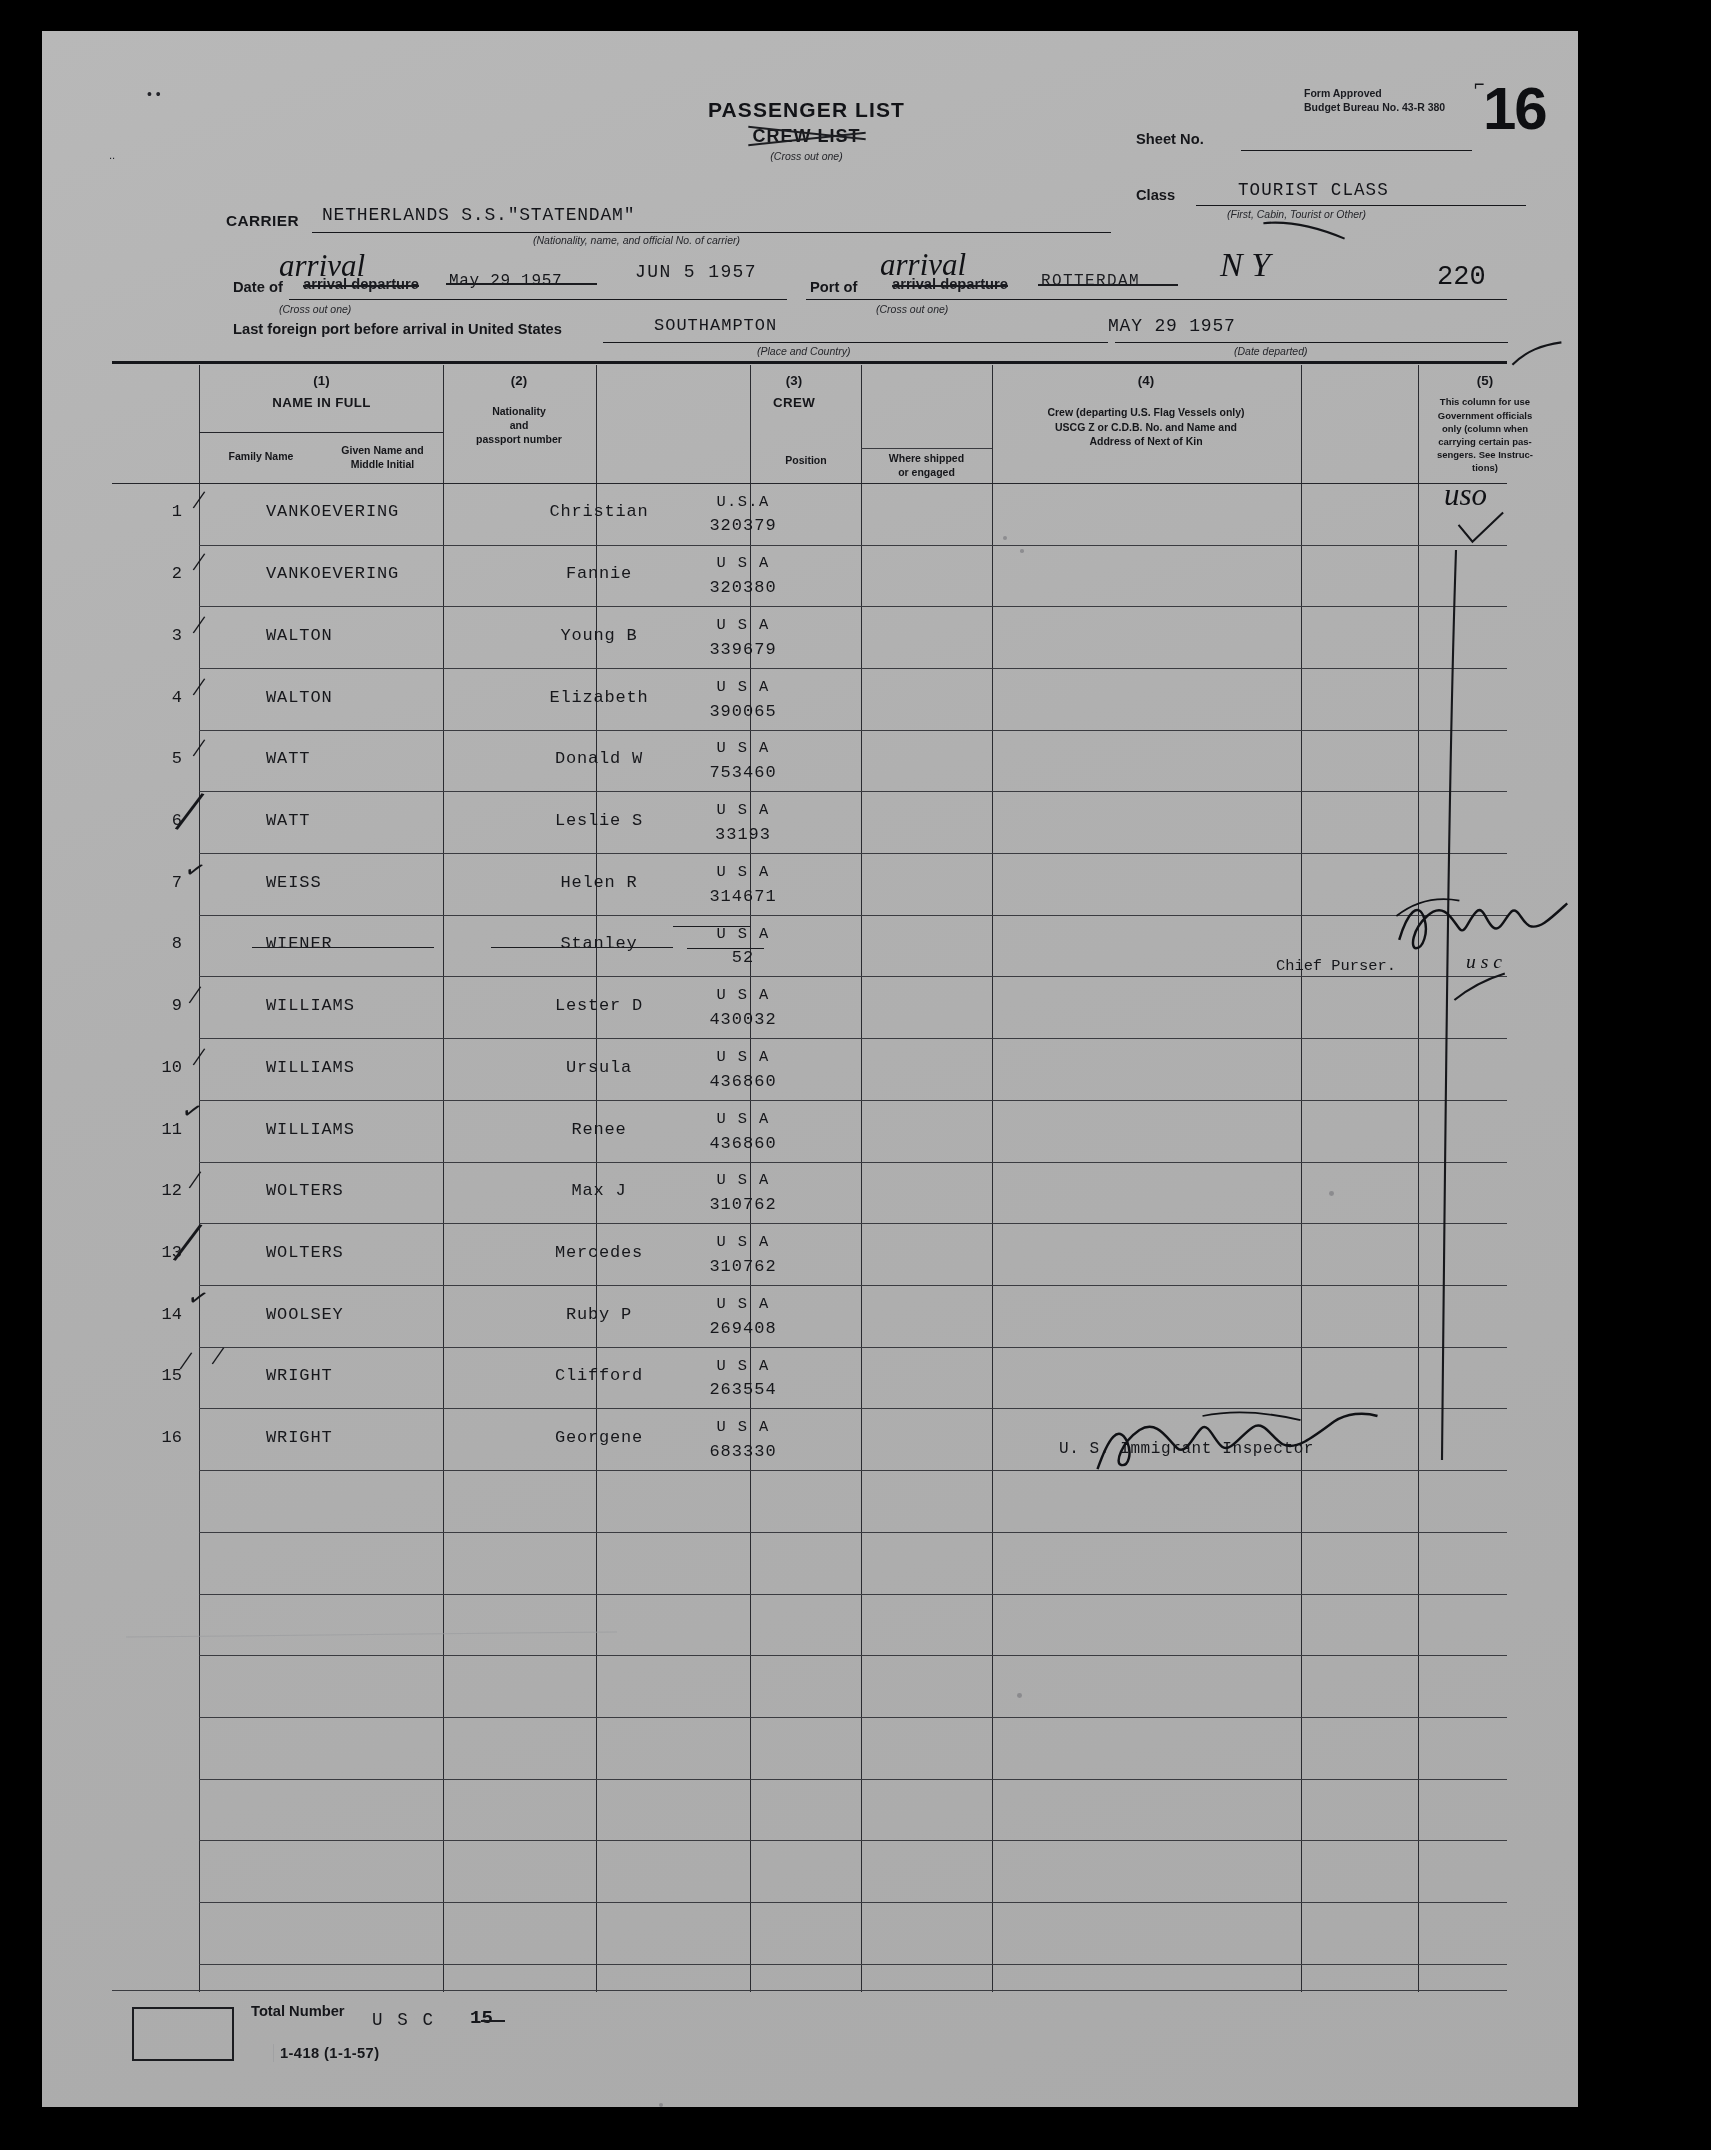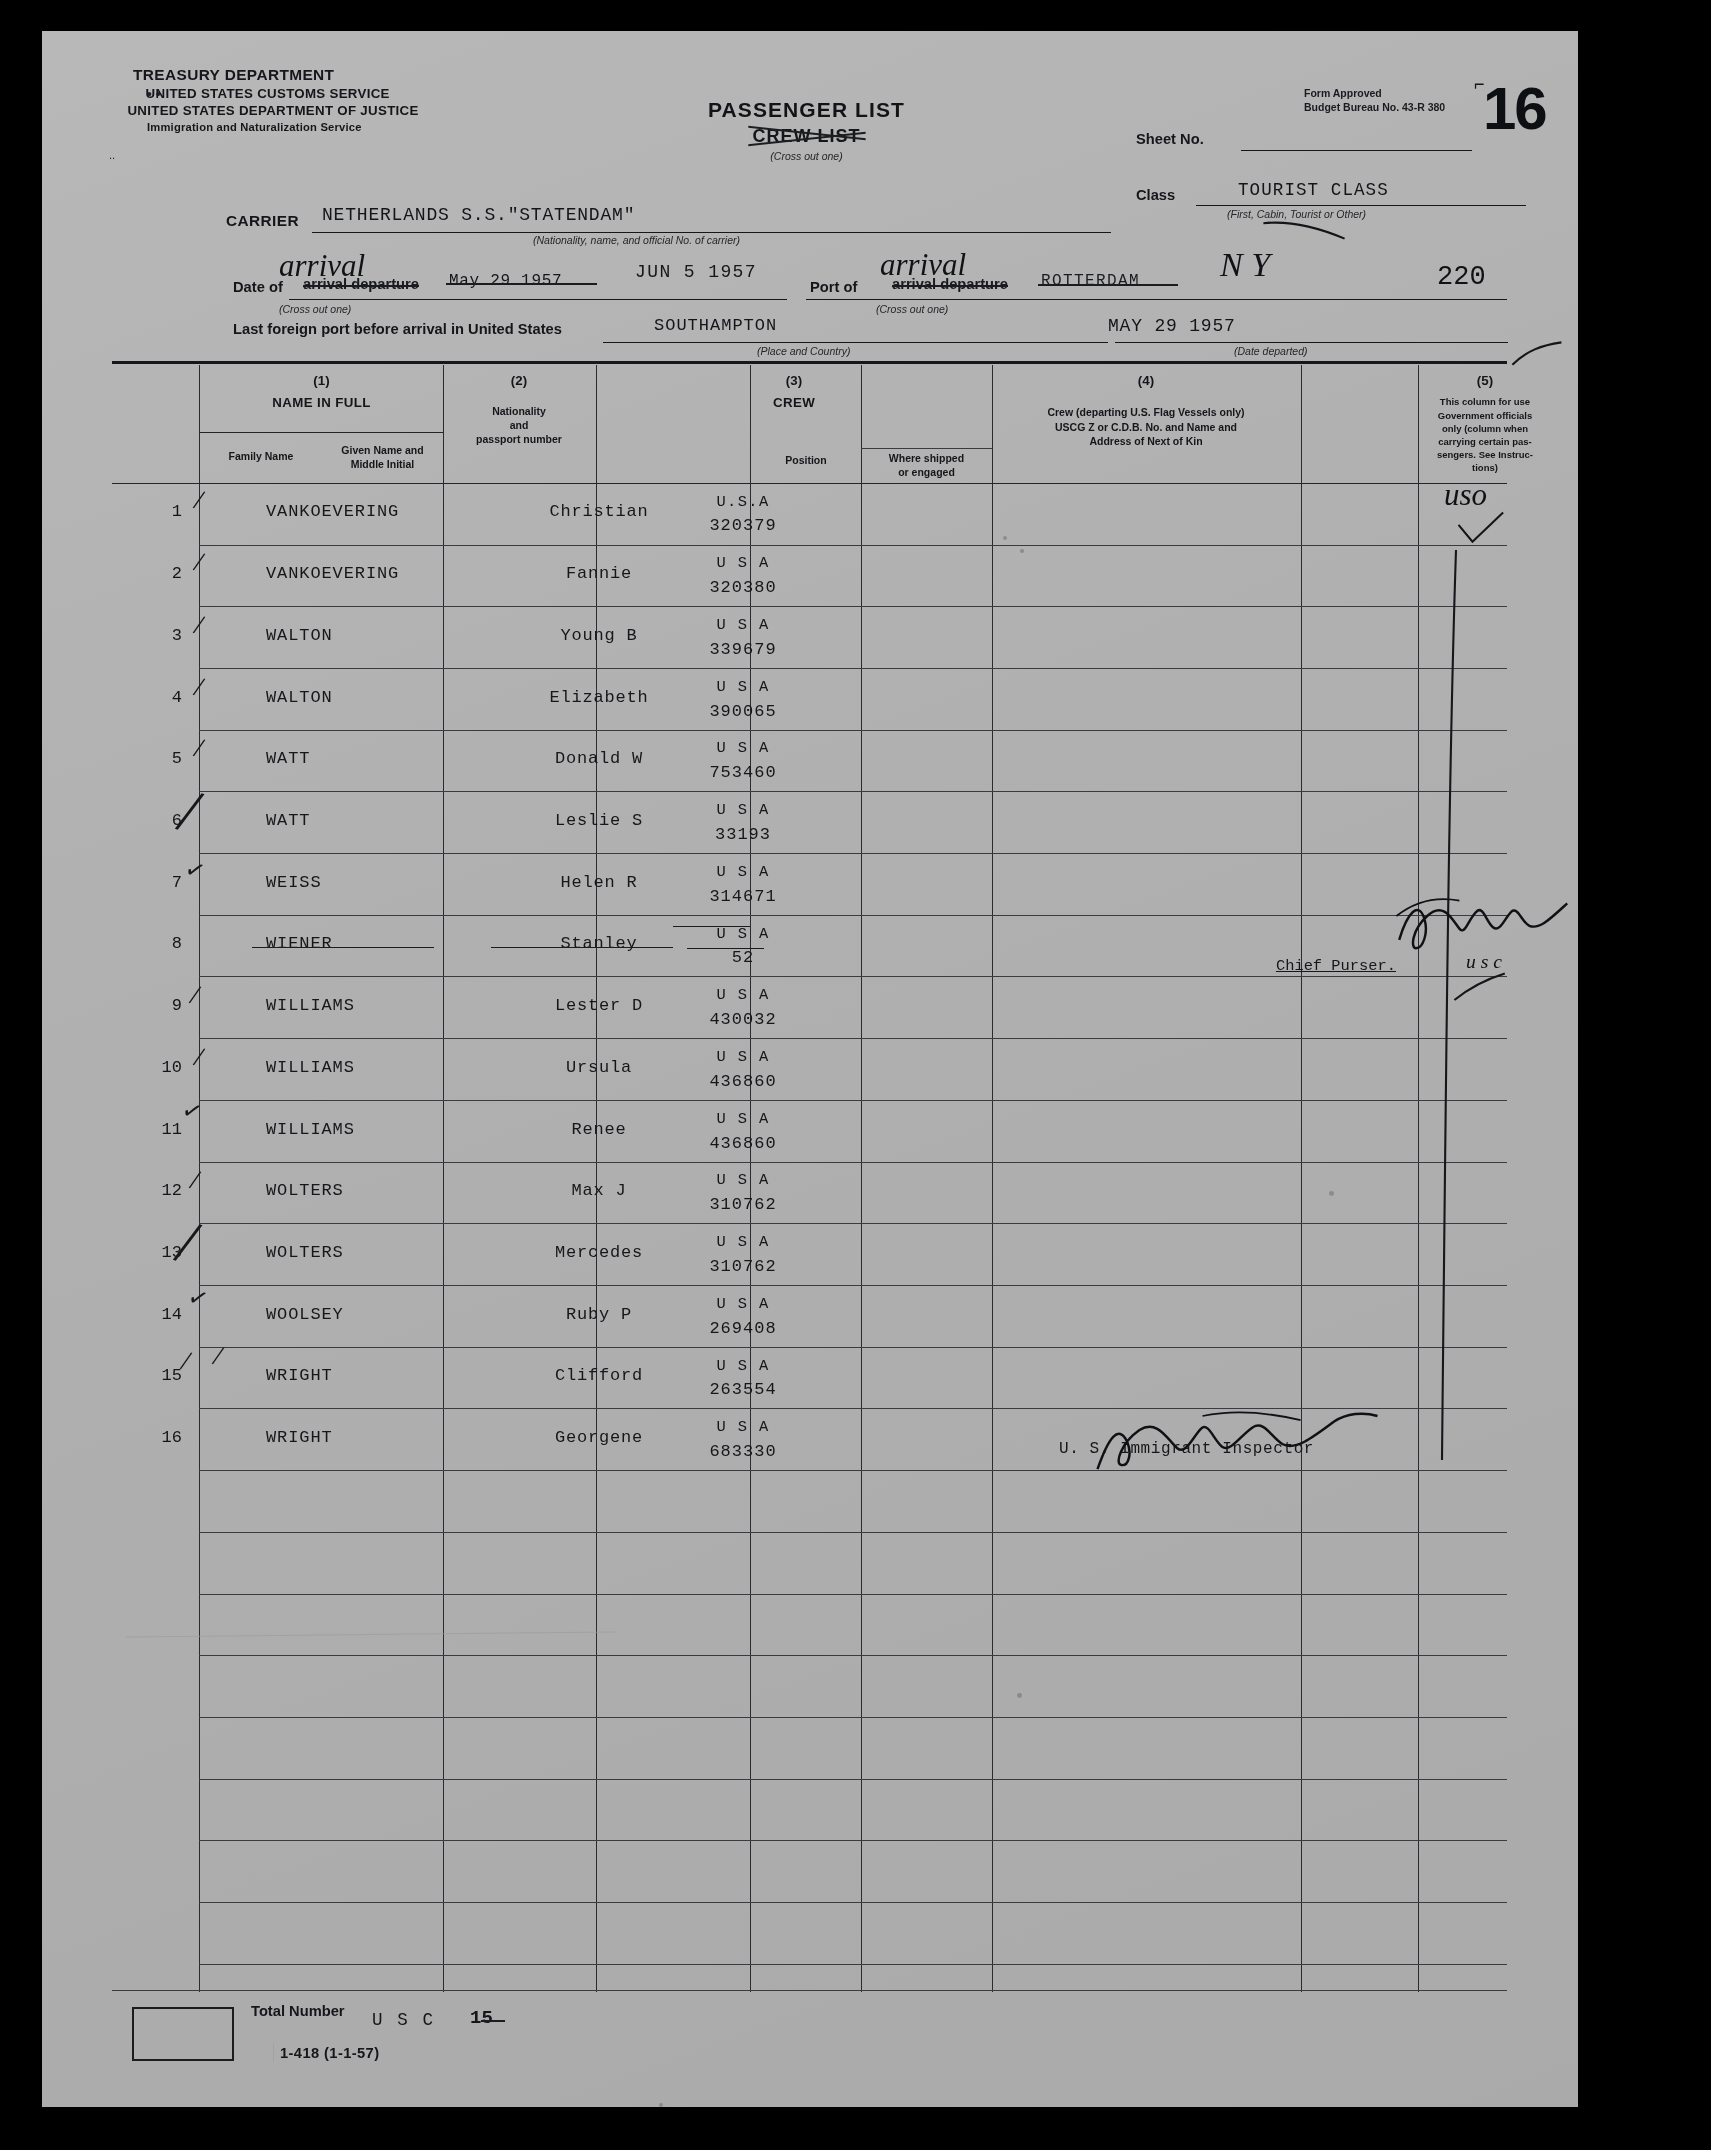--- a/index.html
+++ b/index.html
@@ -515,21 +515,20 @@
   }
   .note-purser {
     position: absolute;
     left: 1003px;
     top: 926px;
     width: 351px;
     text-align: right;
     font-size: 15.4px;
     font-family: "Liberation Mono", monospace;
     color: #16171b;
-    text-decoration: underline;
   }
   .note-inspector {
     position: absolute;
     left: 1017px;
     top: 1409px;
     font-size: 16px;
     letter-spacing: 0.6px;
     font-family: "Liberation Mono", monospace;
     color: #16171b;
   }
@@ -605,26 +604,20 @@
     opacity: .7;
   }
 </style>
 </head>
 <body>
 
 <div class="page">
  <div class="form">
 
   <div class="dots" style="left:105px; top:55px;">•&nbsp;•</div>
-  <div class="hdr-left">
-    <div class="l1">TREASURY DEPARTMENT</div>
-    <div class="l2">UNITED STATES CUSTOMS SERVICE</div>
-    <div class="l3">UNITED STATES DEPARTMENT OF JUSTICE</div>
-    <div class="l4">Immigration and Naturalization Service</div>
-  </div>
   <div class="dots" style="left:67px; top:118px; font-size:11.2px;">..</div>
 
   <div class="title-block">
     <div class="title-main">PASSENGER LIST</div>
     <div class="title-sub">
       <span>CREW LIST</span>
       <span class="strike1"></span>
       <span class="strike2"></span>
     </div>
     <div class="title-note">(Cross out one)</div>

